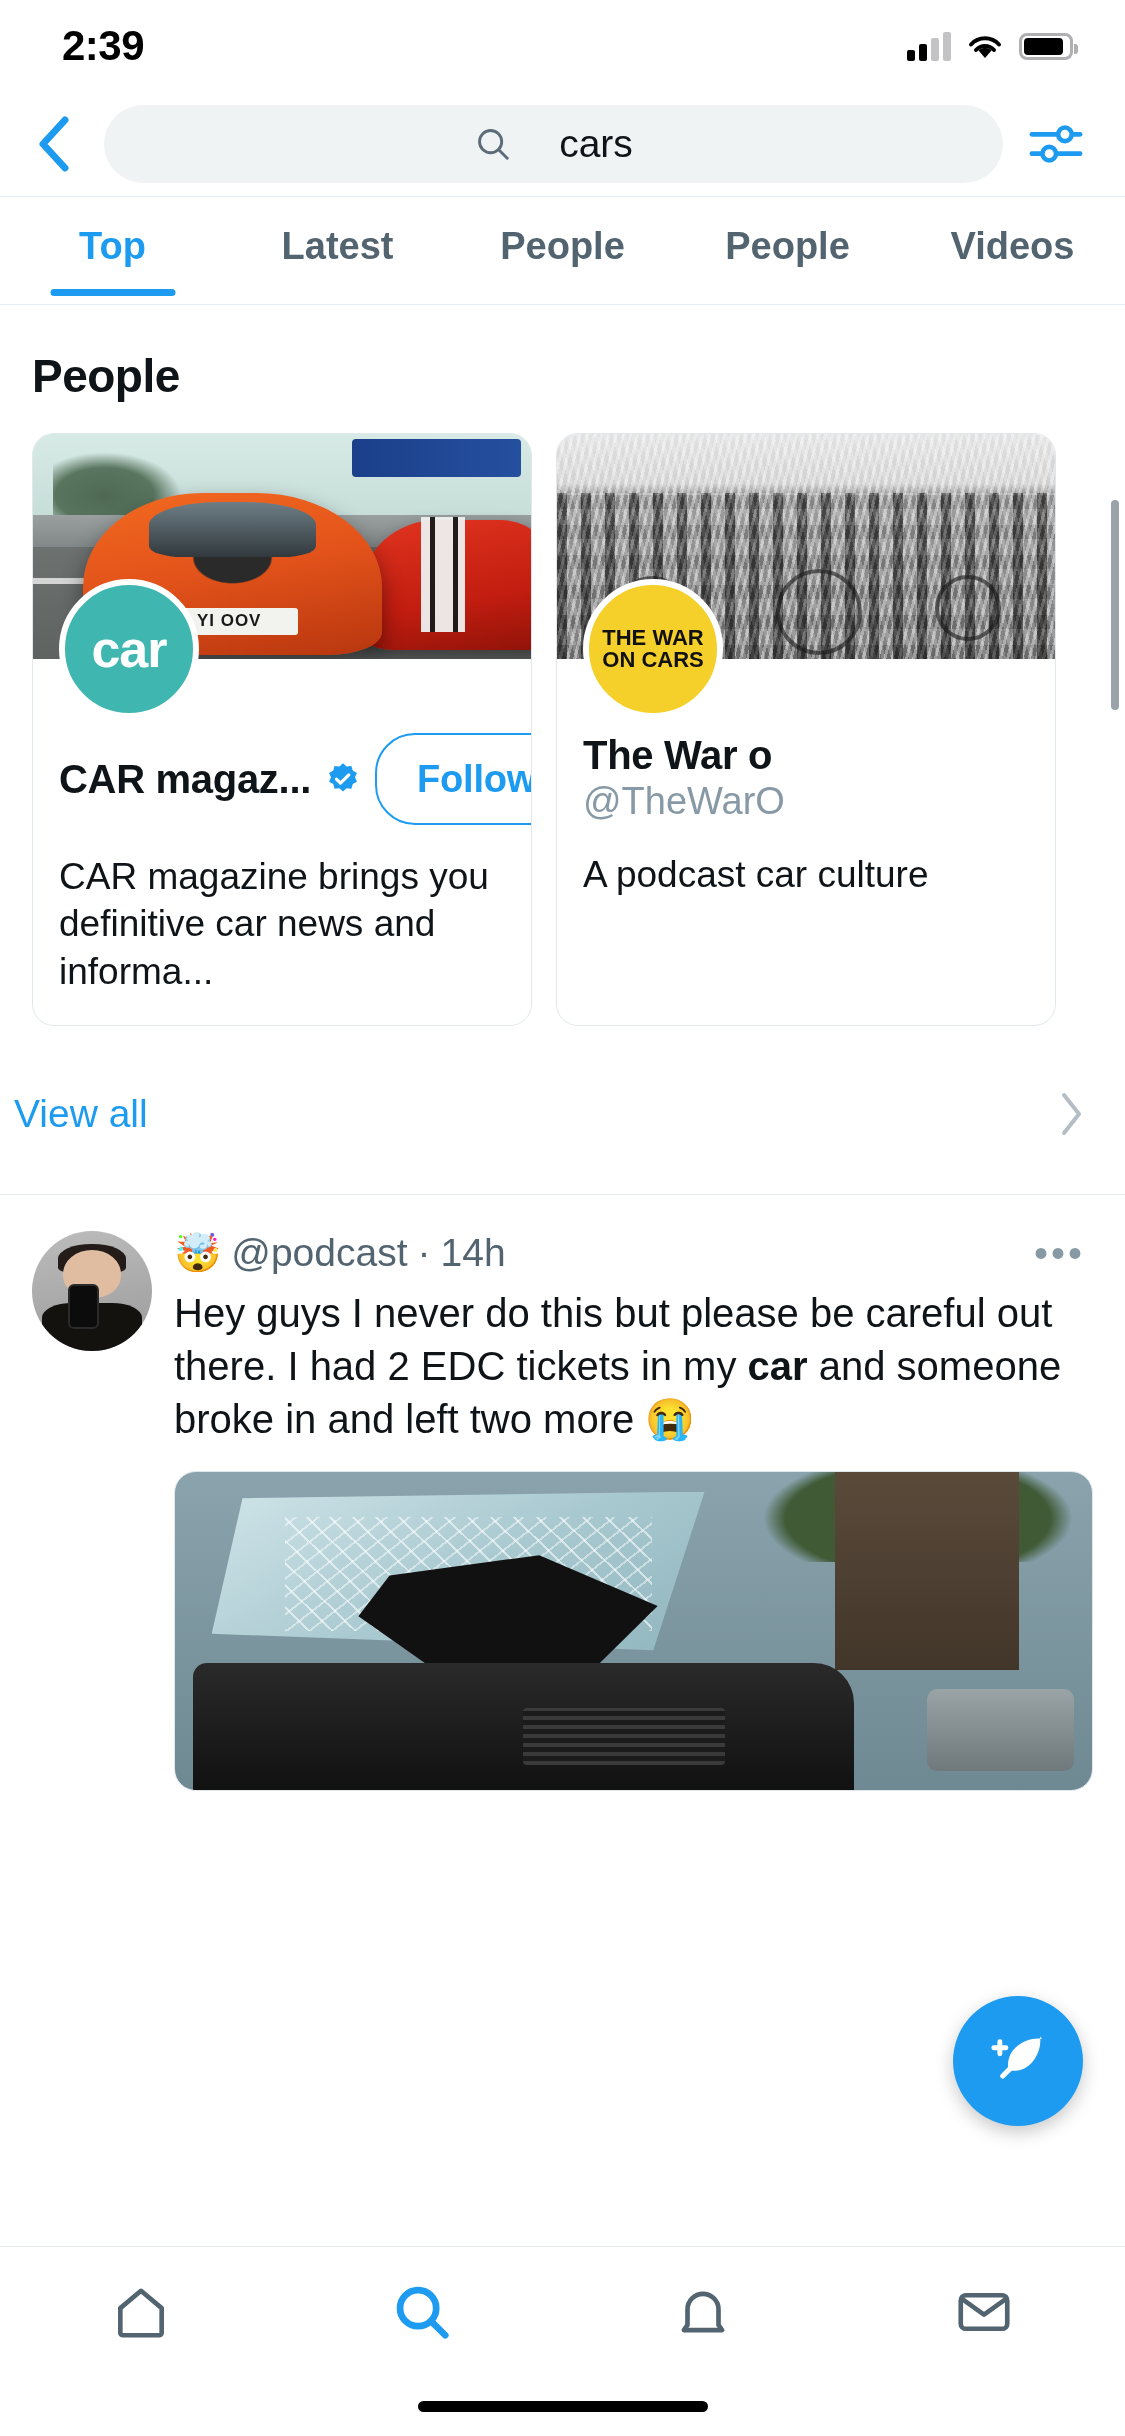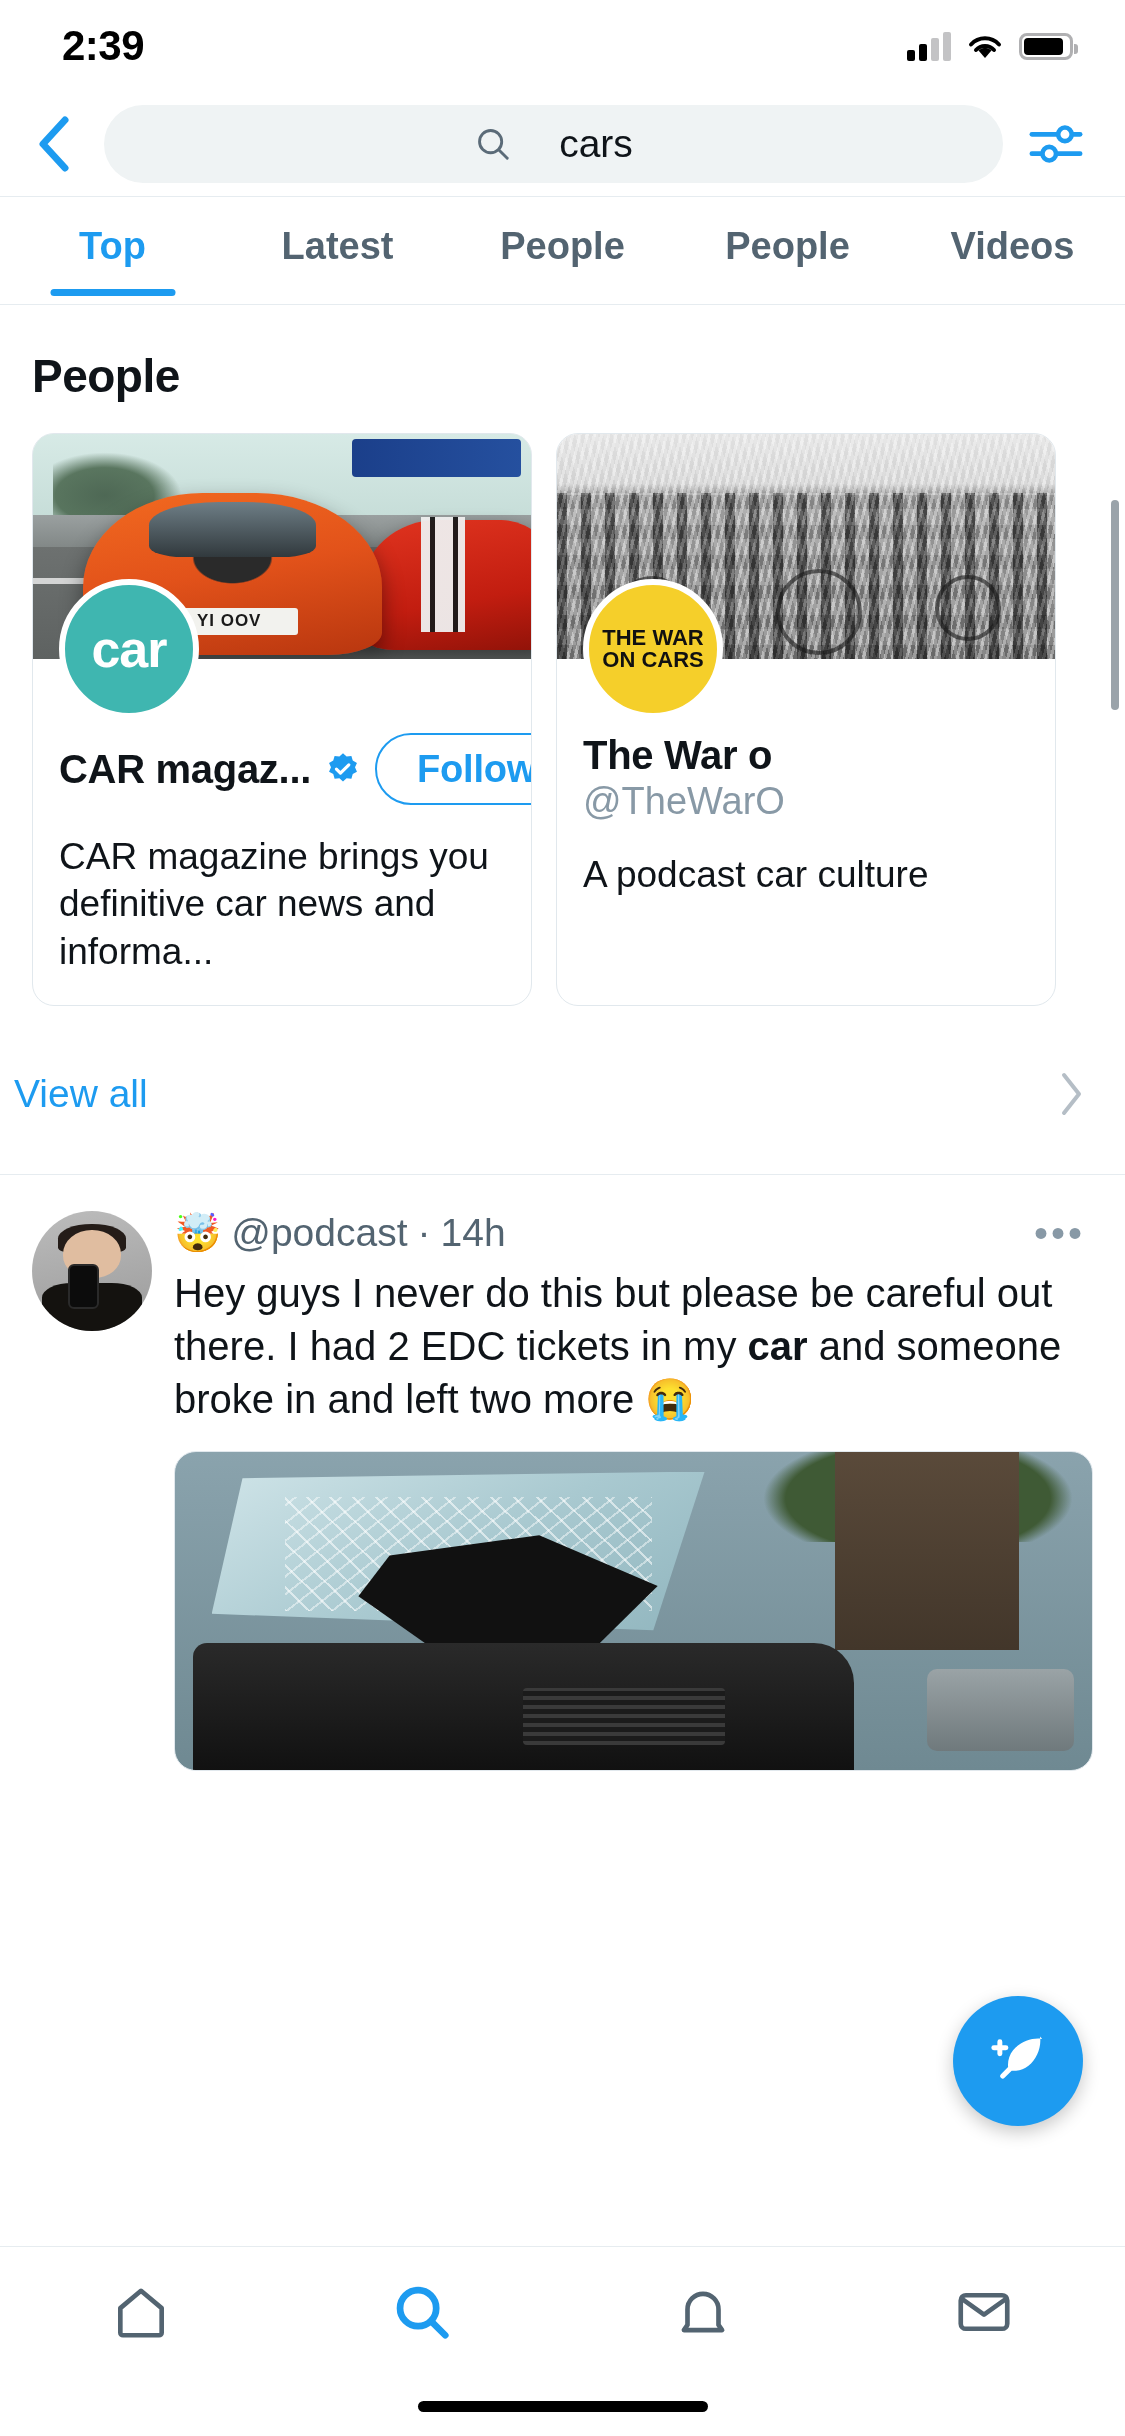--- a/index.html
+++ b/index.html
@@ -174,21 +174,21 @@
 
   .name-row {
     padding-top: 74px;
     display:flex; align-items:center; gap:14px;
   }
   .uname { font-size:40px; font-weight:800; color:#0f1419; white-space:nowrap; letter-spacing:-0.3px; }
   .verified { width:36px; height:36px; flex:0 0 auto; }
   .follow-btn {
     margin-left:auto; flex:0 0 auto;
     border:2px solid #1d9bf0; color:#1d9bf0; background:#fff;
-    border-radius:40px; height:72px; padding:0 40px;
+    border-radius:40px; height:92px; padding:0 40px;
     font-size:38px; font-weight:700; letter-spacing:-0.2px;
     display:flex; align-items:center; justify-content:center;
     font-family:"Liberation Sans", sans-serif;
   }
   .handle { font-size:38px; color:#8899a6; margin-top:2px; white-space:nowrap; }
   .bio { margin-top:28px; font-size:37px; line-height:1.28; color:#0f1419; }
 
   .view-all {
     display:flex; align-items:center; justify-content:space-between;
     padding: 64px 40px 56px 14px;

